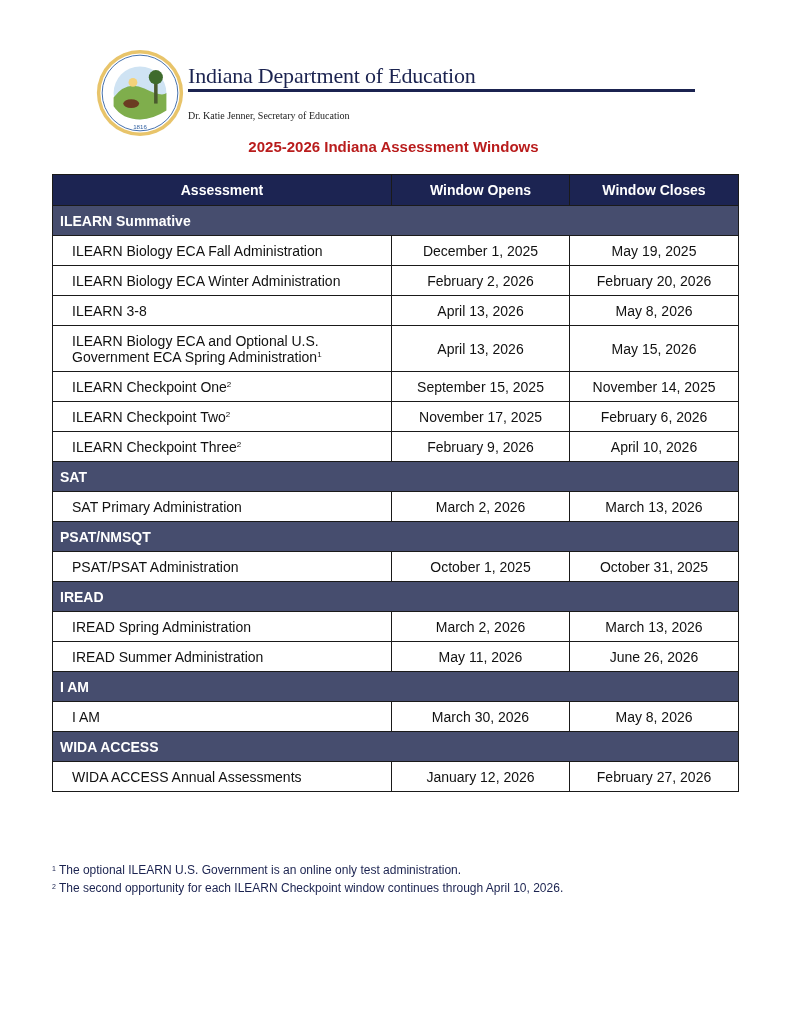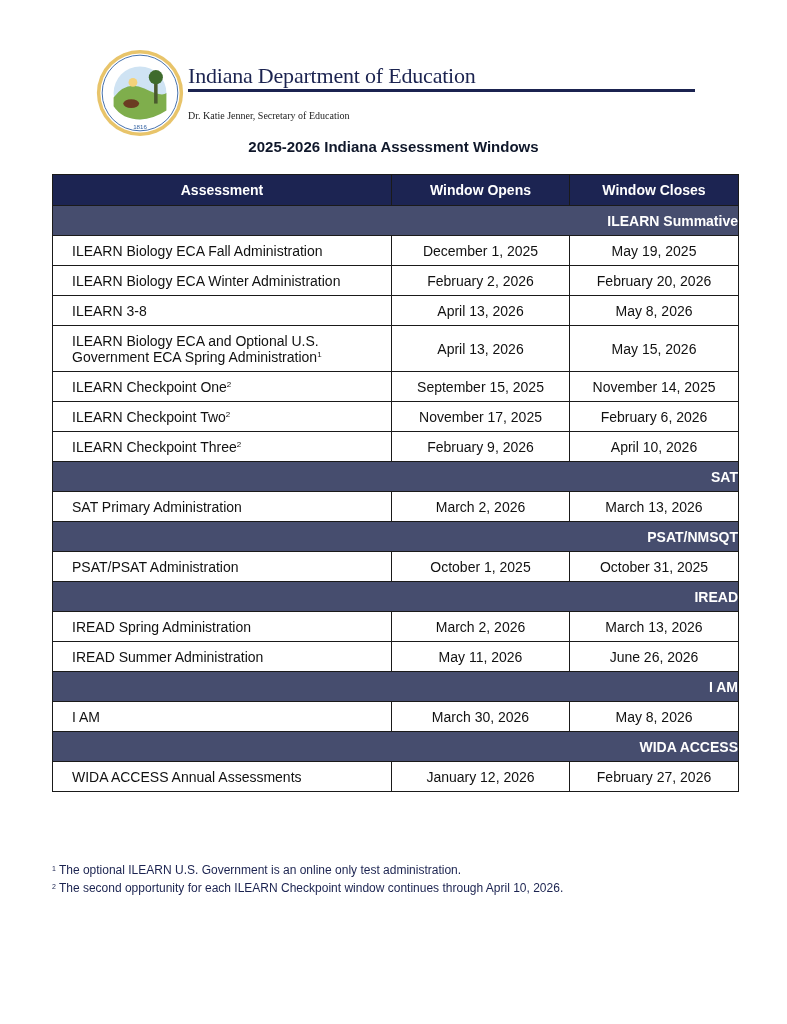--- a/index.html
+++ b/index.html
@@ -3,29 +3,29 @@
 <meta charset="utf-8">
 <style>
   html, body { margin: 0; padding: 0; background: #ffffff; }
   body { width: 787px; height: 1024px; position: relative; overflow: hidden; font-family: "Liberation Sans", sans-serif; color: #111; }
 
   .seal { position: absolute; left: 96px; top: 49px; width: 88px; height: 88px; }
   .org-name { position: absolute; left: 188px; top: 63px; font-family: Liberation Serif, serif; font-size: 22px; color: #1b2350; letter-spacing: -0.2px; white-space: nowrap; }
   .org-rule { position: absolute; left: 188px; top: 89px; width: 507px; height: 3px; background: #1b2350; }
   .org-sub { position: absolute; left: 188px; top: 97px; font-family: Liberation Serif, serif; font-size: 10px; color: #222; white-space: nowrap; margin-top: 13px; }
 
-  .doc-title { position: absolute; left: 0; width: 787px; top: 138px; text-align: center; font-size: 15px; font-weight: bold; color: #0f172a; }
+  .doc-title { position: absolute; left: 0; width: 787px; top: 138px; text-align: center; font-size: 15px; font-weight: bold; color: #b91c1c; }
 
   table.windows { position: absolute; left: 52px; top: 174px; width: 686px; border-collapse: collapse; table-layout: fixed; }
   table.windows col.c1 { width: 339px; }
   table.windows col.c2 { width: 178px; }
   table.windows col.c3 { width: 169px; }
   table.windows th, table.windows td { border: 1.5px solid #1a1a1a; padding: 0; font-size: 14px; height: 29px; margin-left: 6px; }
   table.windows th { background: #1c2452; color: #ffffff; font-weight: bold; text-align: center; height: 30px; }
-  tr.section td { background: #464d6e; color: #ffffff; font-weight: bold; padding-left: 7px; text-align: right; }
+  tr.section td { background: #464d6e; color: #ffffff; font-weight: bold; padding-left: 7px; text-align: left; }
   tr.item td { background: #ffffff; color: #111; }
   tr.item td.name { padding-left: 19px; text-align: left; line-height: 16px; }
   tr.item td.date { text-align: center; }
   tr.item.tall td { height: 45px; }
   sup { font-size: 8px; vertical-align: top; position: relative; top: -2px; }
 
   .footnotes { position: absolute; left: 52px; top: 861px; font-size: 12px; color: #1b2350; line-height: 18px; }
   .footnotes sup { font-size: 7px; top: -1px; margin-right: 3px; }
 </style>
 </head>

